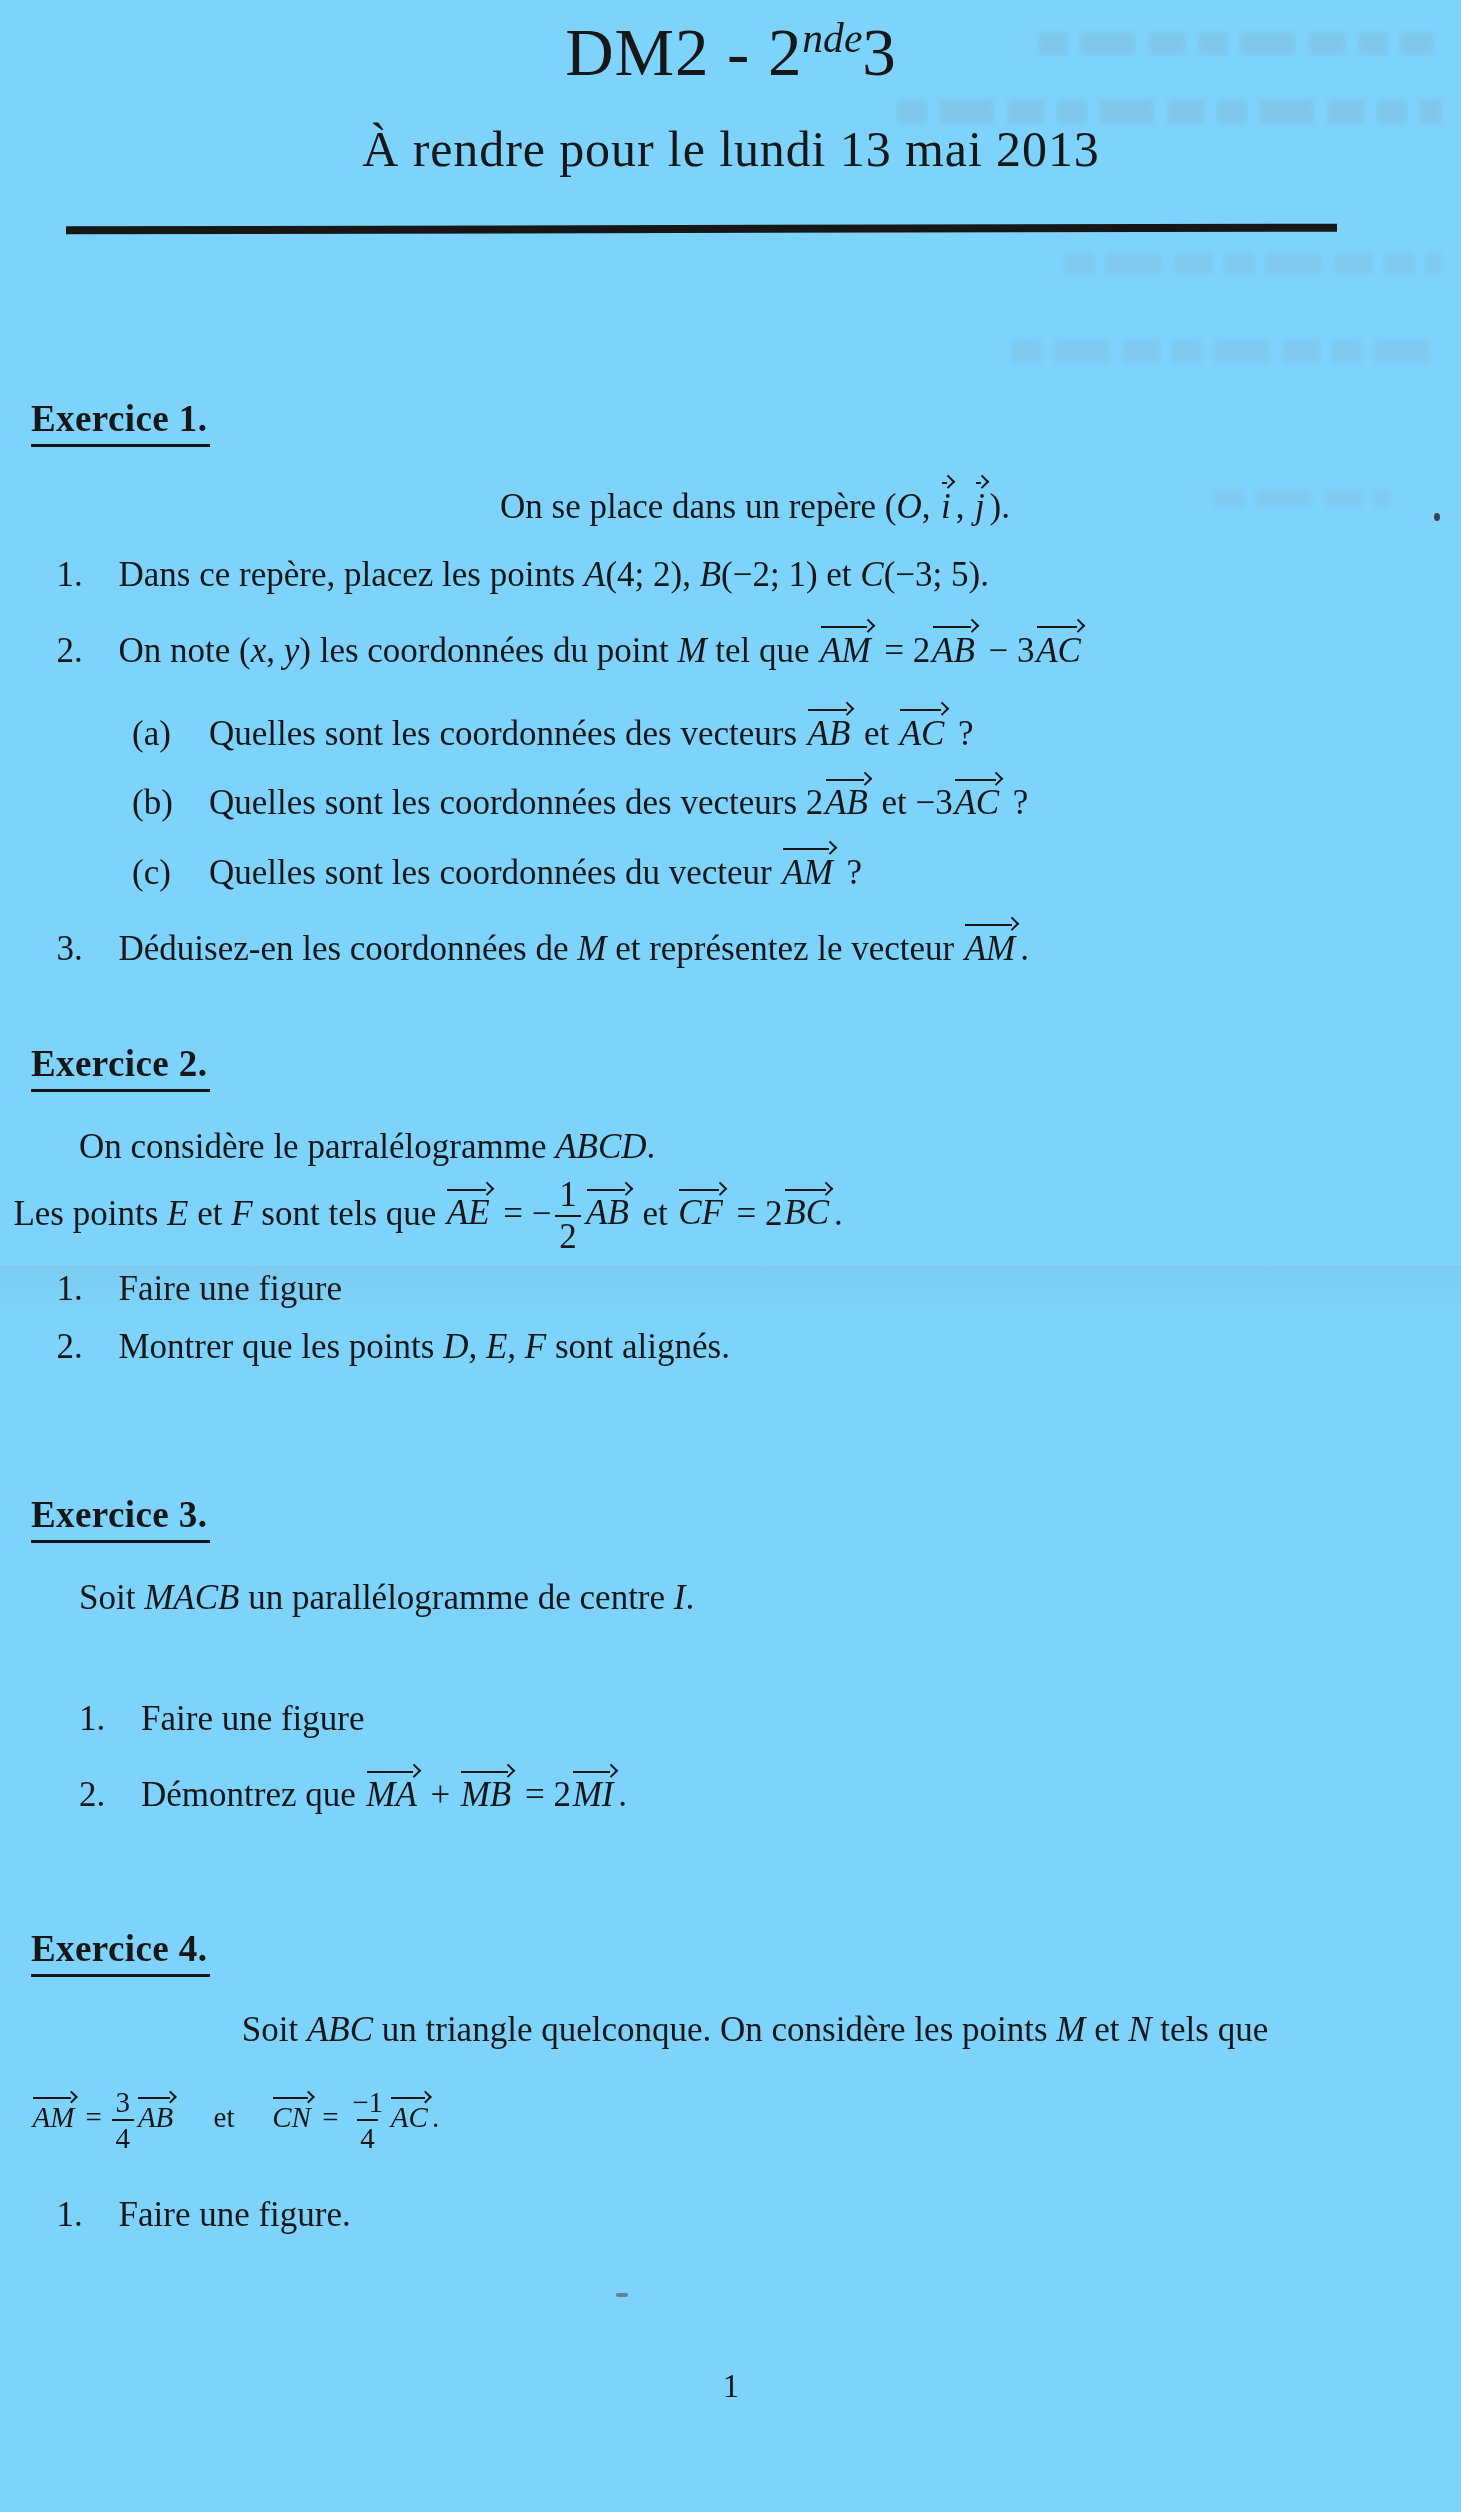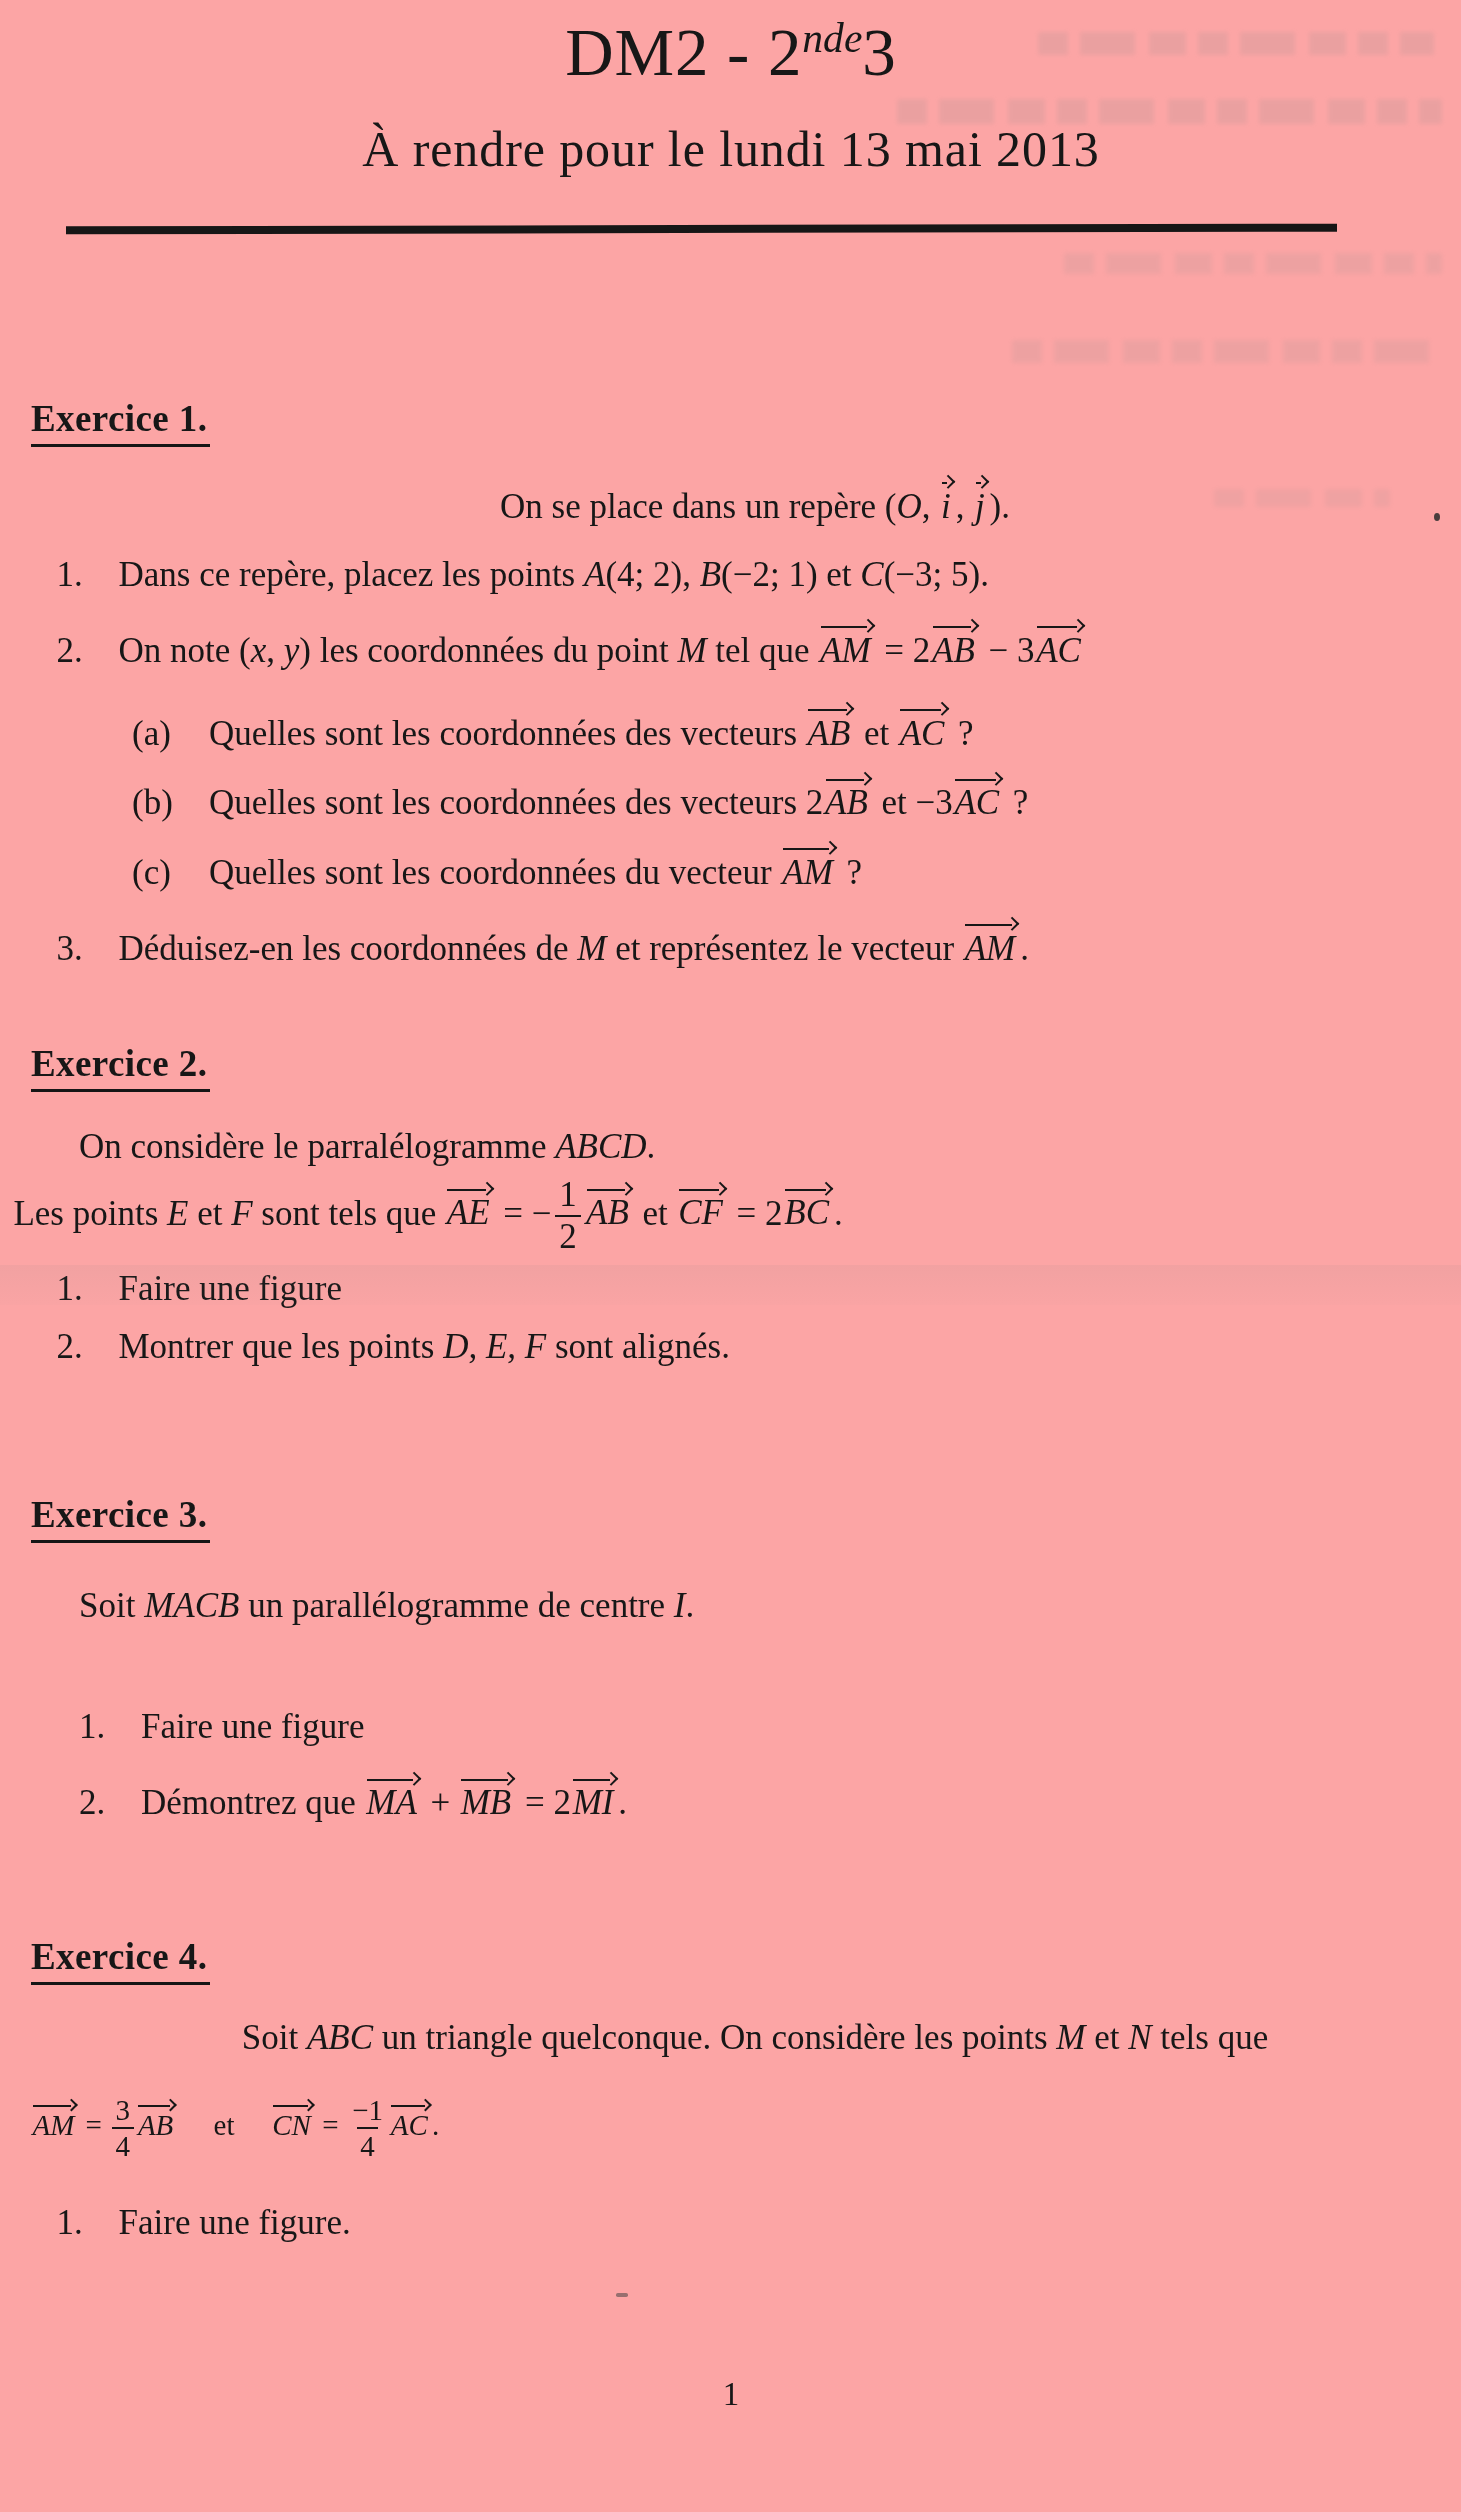--- a/index.html
+++ b/index.html
@@ -1,20 +1,20 @@
 <!DOCTYPE html>
 <html style="font-size:14px"><head>
 <meta charset="utf-8">
 <style>
   html,body{margin:0;padding:0;background:#e8e8e6;}
   .page{
     position:relative;
     width:1462px;height:2512px;
     margin:0 auto;
-    background:#fca5a5;
+    background:#7dd3fc;
     color:#171717;
     font-family:"Liberation Serif","DejaVu Serif",serif;
     font-size:35px;
     line-height:1.3;
     overflow:hidden;
     box-sizing:border-box;
     padding:0 31px;
   }
   
   .header{padding-top:14px;text-align:center;}
@@ -47,21 +47,21 @@
   .mt-qa{margin-top:26px;}
   .mt-qb{margin-top:13px;}
   .mt-qc{margin-top:13px;}
   .mt-q3{margin-top:19.4px;}
   .mt-ex2{margin-top:71px;}
   .mt-ex2p1{margin-top:32px;}
   .mt-ex2p2{margin-top:7px;}
   .mt-ex2q1{margin-top:10.6px;}
   .mt-ex2q2{margin-top:12.3px;}
   .mt-ex3{margin-top:123px;}
-  .mt-ex3p1{margin-top:40px;}
+  .mt-ex3p1{margin-top:32px;}
   .mt-ex3q1{margin-top:76px;}
   .mt-ex3q2{margin-top:19.4px;}
   .mt-ex4{margin-top:109px;}
   .mt-ex4p1{margin-top:30px;text-align:center;}
   .mt-formula{margin-top:35px;}
   .mt-ex4q1{margin-top:39px;}
   .footer{margin-top:128px;text-align:center;font-size:33px;}
   
   .mathit{font-style:italic;}
   .vec{

